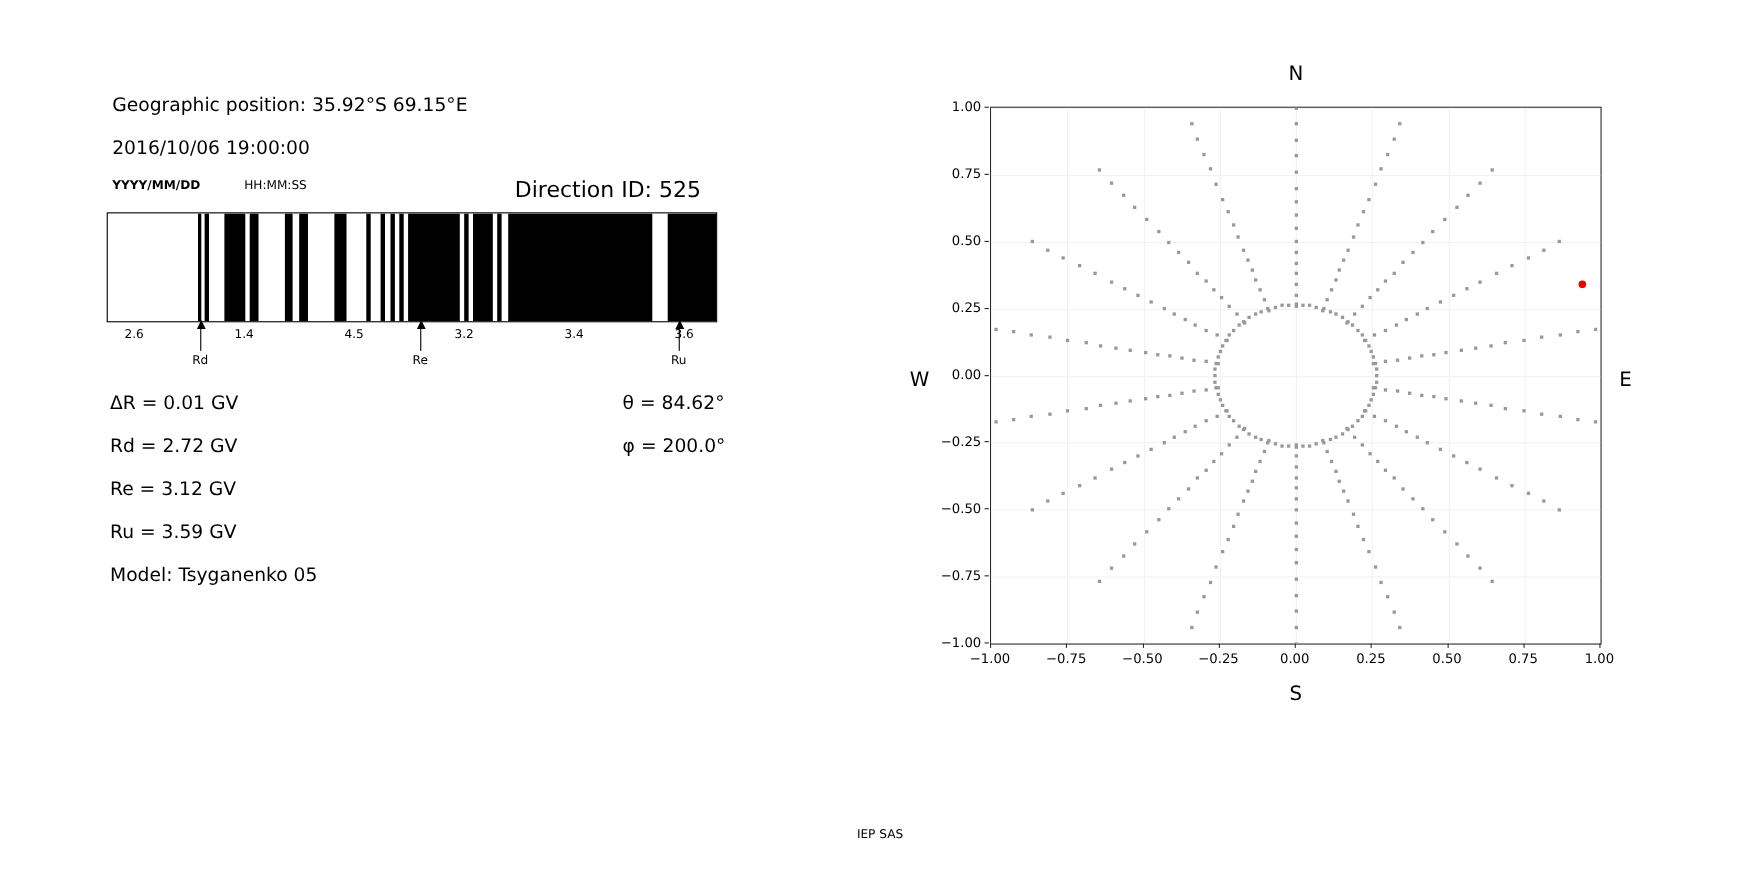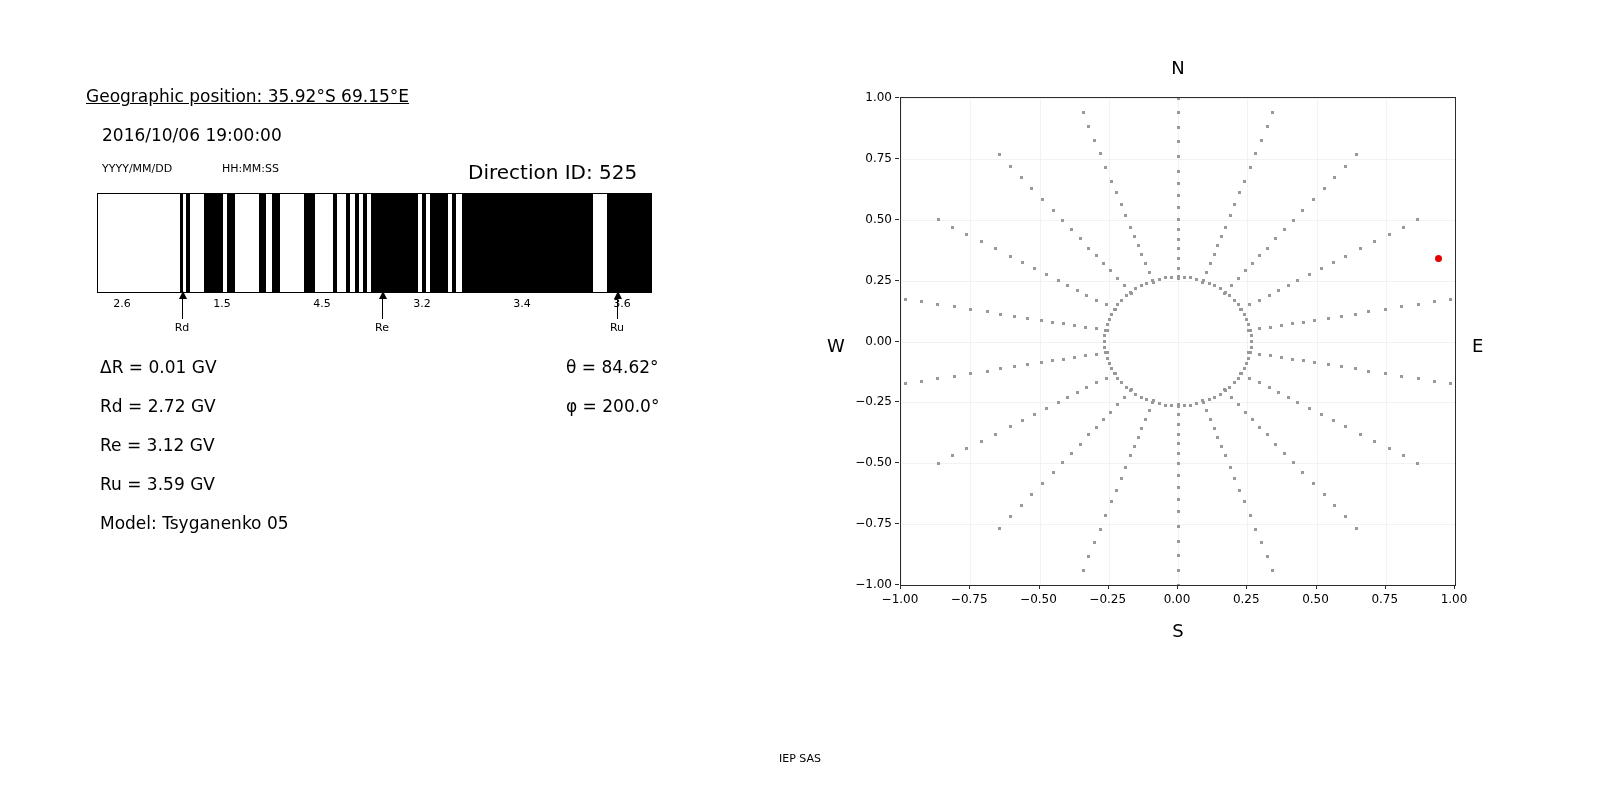--- a/index.html
+++ b/index.html
@@ -24,23 +24,23 @@
     left: 0;
     top: 0;
     width: 800px;
     height: 660px;
   }
   .info-line {
     position: absolute;
     font-size: 17px;
     white-space: nowrap;
   }
-  #geo-position { left: 86px; top: 86px; text-decoration: underline; }
+  #geo-position { left: 102px; top: 86px; }
   #datetime     { left: 102px; top: 125px; }
-  #fmt-date     { left: 102px; top: 162px; font-size: 11px; }
+  #fmt-date     { left: 102px; top: 162px; font-size: 11px; font-weight: bold; }
   #fmt-time     { left: 222px; top: 162px; font-size: 11px; }
   #direction-id {
     left: 468px; top: 160px;
     font-size: 20px;
   }
 
   
   #penumbra-band {
     position: absolute;
     left: 97px;
@@ -243,21 +243,21 @@
       <div class="bar" style="left: 273px; width: 47px;"></div>
       <div class="bar" style="left: 324px; width: 4px;"></div>
       <div class="bar" style="left: 332px; width: 18px;"></div>
       <div class="bar" style="left: 354px; width: 4px;"></div>
       <div class="bar" style="left: 363.5px; width: 131.5px;"></div>
       <div class="bar" style="left: 509px; width: 46px;"></div>
     </div>
 
   <div id="penumbra-axis">
       <div class="tick-label" style="left: 25px;">2.6</div>
-      <div class="tick-label" style="left: 125px;">1.5</div>
+      <div class="tick-label" style="left: 125px;">1.4</div>
       <div class="tick-label" style="left: 225px;">4.5</div>
       <div class="tick-label" style="left: 325px;">3.2</div>
       <div class="tick-label" style="left: 425px;">3.4</div>
       <div class="tick-label" style="left: 525px;">3.6</div>
       <div class="marker" style="left: 85px;">
         <div class="arrow-head"></div>
         <div class="arrow-line"></div>
         <div class="marker-label">Rd</div>
       </div>
       <div class="marker" style="left: 285px; text-decoration: underline;">

